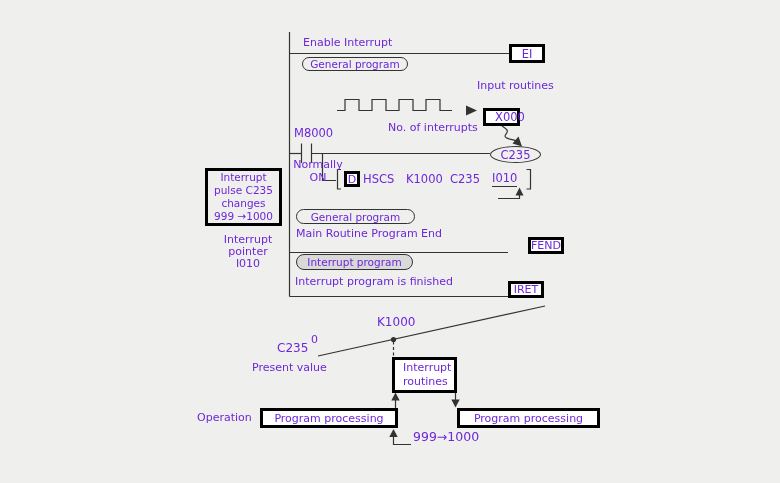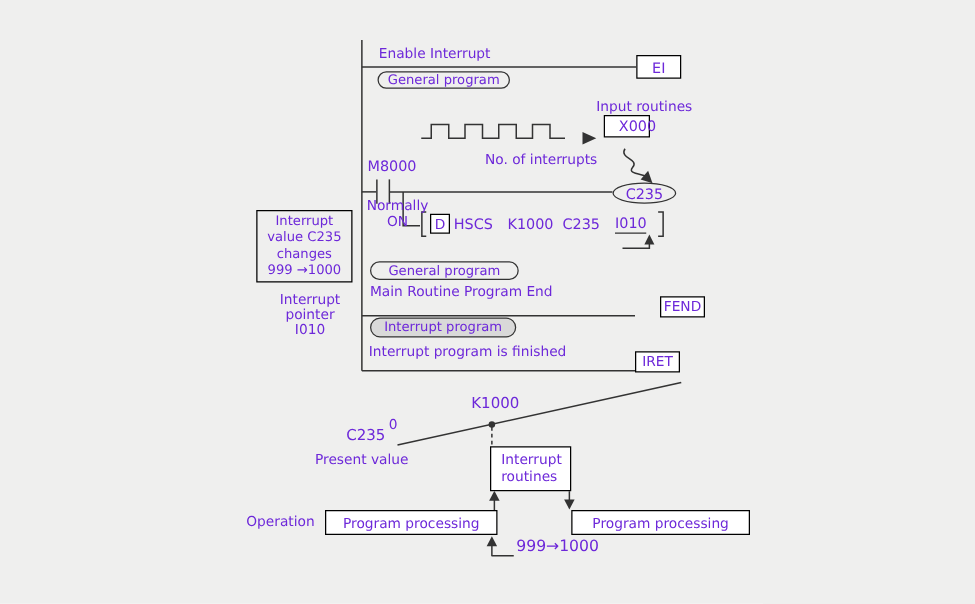--- a/index.html
+++ b/index.html
@@ -2,21 +2,21 @@
 <html><head>
 <meta charset="utf-8">
 <style>
   html,body{margin:0;padding:0;}
   #stage{
     position:relative;width:780px;height:483px;background:#efefee;
     font-family:"DejaVu Sans","Liberation Sans",sans-serif;color:#6d28d9;
     overflow:hidden;
   }
   .t{position:absolute;font-size:11px;line-height:13px;white-space:nowrap;}
-  .box{position:absolute;border:1px solid #000000;background:#fff;
+  .box{position:absolute;border:3px solid #000000;background:#fff;
        display:flex;align-items:center;justify-content:center;
        font-size:11.5px;box-sizing:border-box;text-align:center;}
   .oval{position:absolute;border:1px solid #333;background:transparent;
         display:flex;align-items:center;justify-content:center;
         font-size:10.5px;box-sizing:border-box;}
   .center{text-align:center;}
   svg{position:absolute;left:0;top:0;}
   .u{border-bottom:1px solid #333;padding-bottom:1px;}
 </style>
 </head>
@@ -66,21 +66,21 @@
       <polygon points="393.5,429 389.3,437 397.7,437"></polygon>
     </g>
   </svg>
 
   <div class="t" style="left:303px;top:36px;">Enable Interrupt</div>
   <div class="box" style="left:509px;top:44px;width:36px;height:19px;">EI</div>
 
   <div class="oval" style="left:302px;top:57px;width:106px;height:14px;border-radius:7px;">General program</div>
 
   <div class="t" style="left:477px;top:79px;">Input routines</div>
-  <div class="box" style="left:483px;top:92px;width:37px;height:18px;padding-left:17px;">X000</div>
+  <div class="box" style="left:483px;top:108px;width:37px;height:18px;padding-left:17px;">X000</div>
   <div class="t" style="left:388px;top:121px;">No. of interrupts</div>
 
   <div class="t" style="left:294px;top:127px;font-size:11.5px;">M8000</div>
   <div class="t center" style="left:290px;top:158px;width:56px;">Normally</div>
   <div class="t center" style="left:290px;top:171px;width:56px;">ON</div>
 
   <div class="oval" style="left:490px;top:146px;width:51px;height:17px;border-radius:50%;font-size:11.5px;">C235</div>
 
   <div class="box" style="left:344px;top:171px;width:16px;height:16px;font-size:11px;">D</div>
   <div class="t" style="left:363px;top:173px;font-size:11.5px;">HSCS</div>
@@ -91,21 +91,21 @@
   <div class="oval" style="left:296px;top:209px;width:119px;height:15px;border-radius:8px;">General program</div>
   <div class="t" style="left:296px;top:227px;">Main Routine Program End</div>
   <div class="box" style="left:508px;top:237px;width:36px;height:17px;font-size:11px;margin-left:20px;">FEND</div>
 
   <div class="oval" style="left:296px;top:254px;width:117px;height:16px;border-radius:8px;background:#d9d9d9;">Interrupt program</div>
   <div class="t" style="left:295px;top:275px;">Interrupt program is finished</div>
   <div class="box" style="left:508px;top:281px;width:36px;height:17px;font-size:11px;">IRET</div>
 
   <div class="box" style="left:205px;top:168px;width:77px;height:58px;background:transparent;flex-direction:column;font-size:10.5px;line-height:13.2px;">
     <div>Interrupt</div>
-    <div>value C235</div>
+    <div>pulse C235</div>
     <div>changes</div>
     <div>999 →1000</div>
   </div>
   <div class="t center" style="left:208px;top:233px;width:80px;">Interrupt</div>
   <div class="t center" style="left:208px;top:245px;width:80px;">pointer</div>
   <div class="t center" style="left:208px;top:257px;width:80px;">I010</div>
 
   <div class="t" style="left:377px;top:316px;font-size:12px;">K1000</div>
   <div class="t" style="left:277px;top:342px;font-size:12px;">C235</div>
   <div class="t" style="left:311px;top:333px;">0</div>

